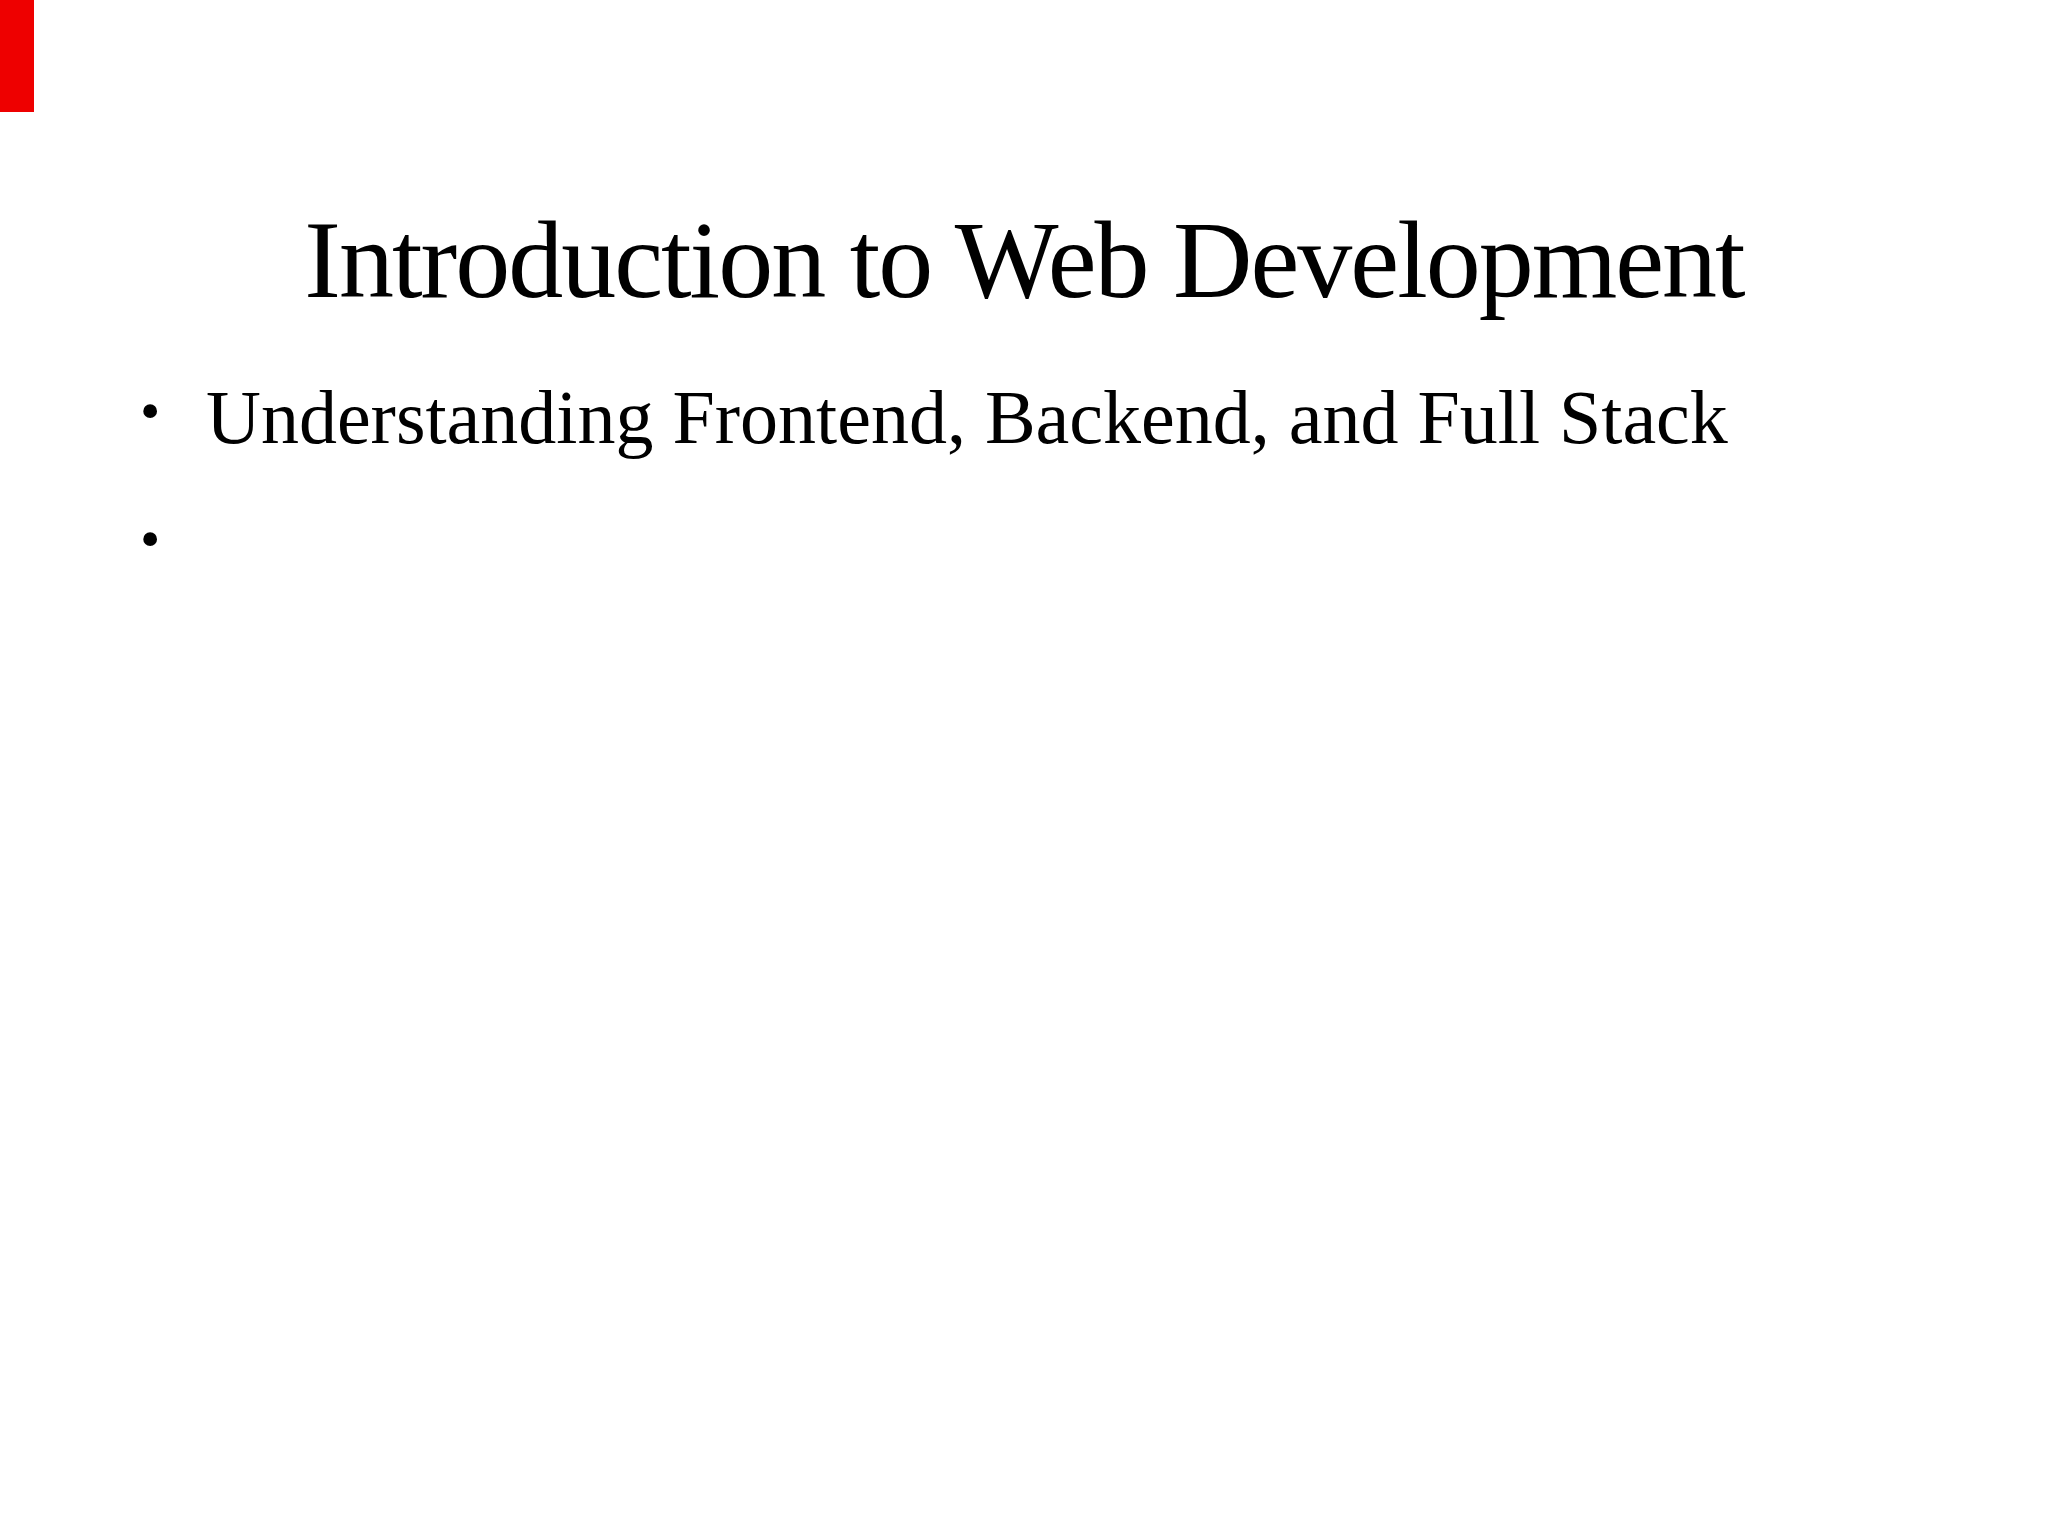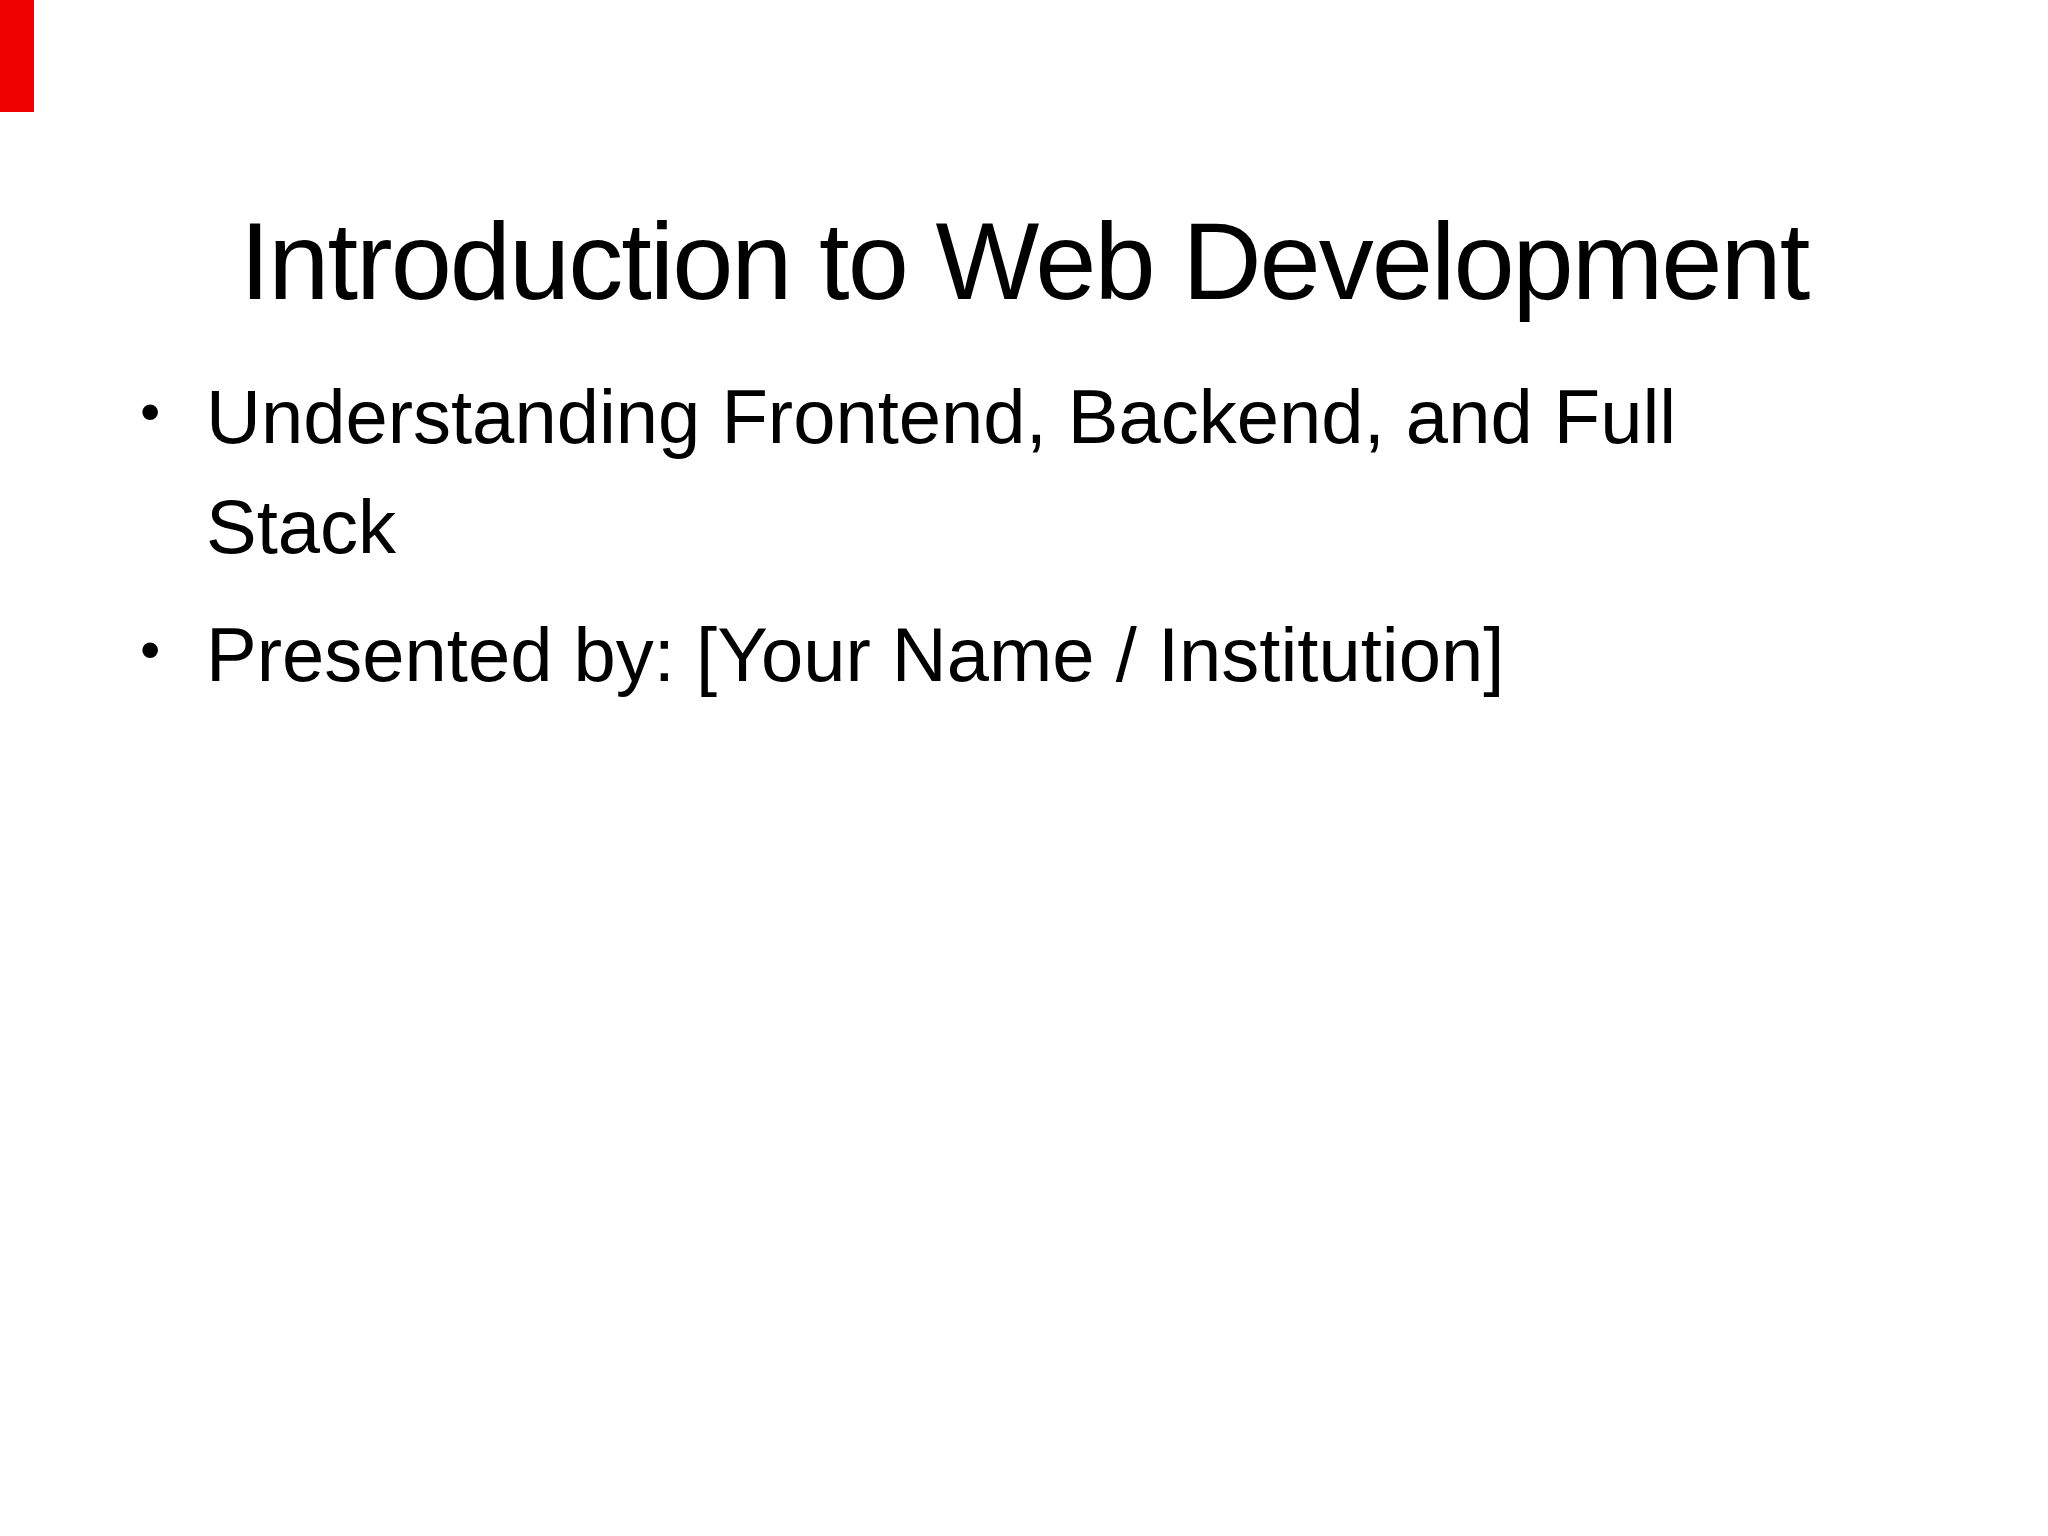--- a/index.html
+++ b/index.html
@@ -5,21 +5,21 @@
   html, body {
     margin: 0;
     padding: 0;
     background: #ffffff;
   }
   .slide {
     position: relative;
     width: 2048px;
     height: 1536px;
     background: #ffffff;
-    font-family: Liberation Sans, sans-serif;
+    font-family: Liberation Serif, serif;
     color: #000000;
     overflow: hidden;
   }
   .red-bar {
     position: absolute;
     left: 0;
     top: 0;
     width: 34px;
     height: 112px;
   }
@@ -71,17 +71,16 @@
 
   <h1 class="title">Introduction to Web Development</h1>
 
   <ul class="bullets">
     <li class="bullet-item">
       <span class="bullet-dot">•</span>
       <span class="bullet-text">Understanding Frontend, Backend, and Full Stack</span>
     </li>
     <li class="bullet-item">
       <span class="bullet-dot">•</span>
-      <span class="bullet-text">Presented by: [Your Name / Institution]</span>
     </li>
   </ul>
 
 </div>
 
 </body></html>

